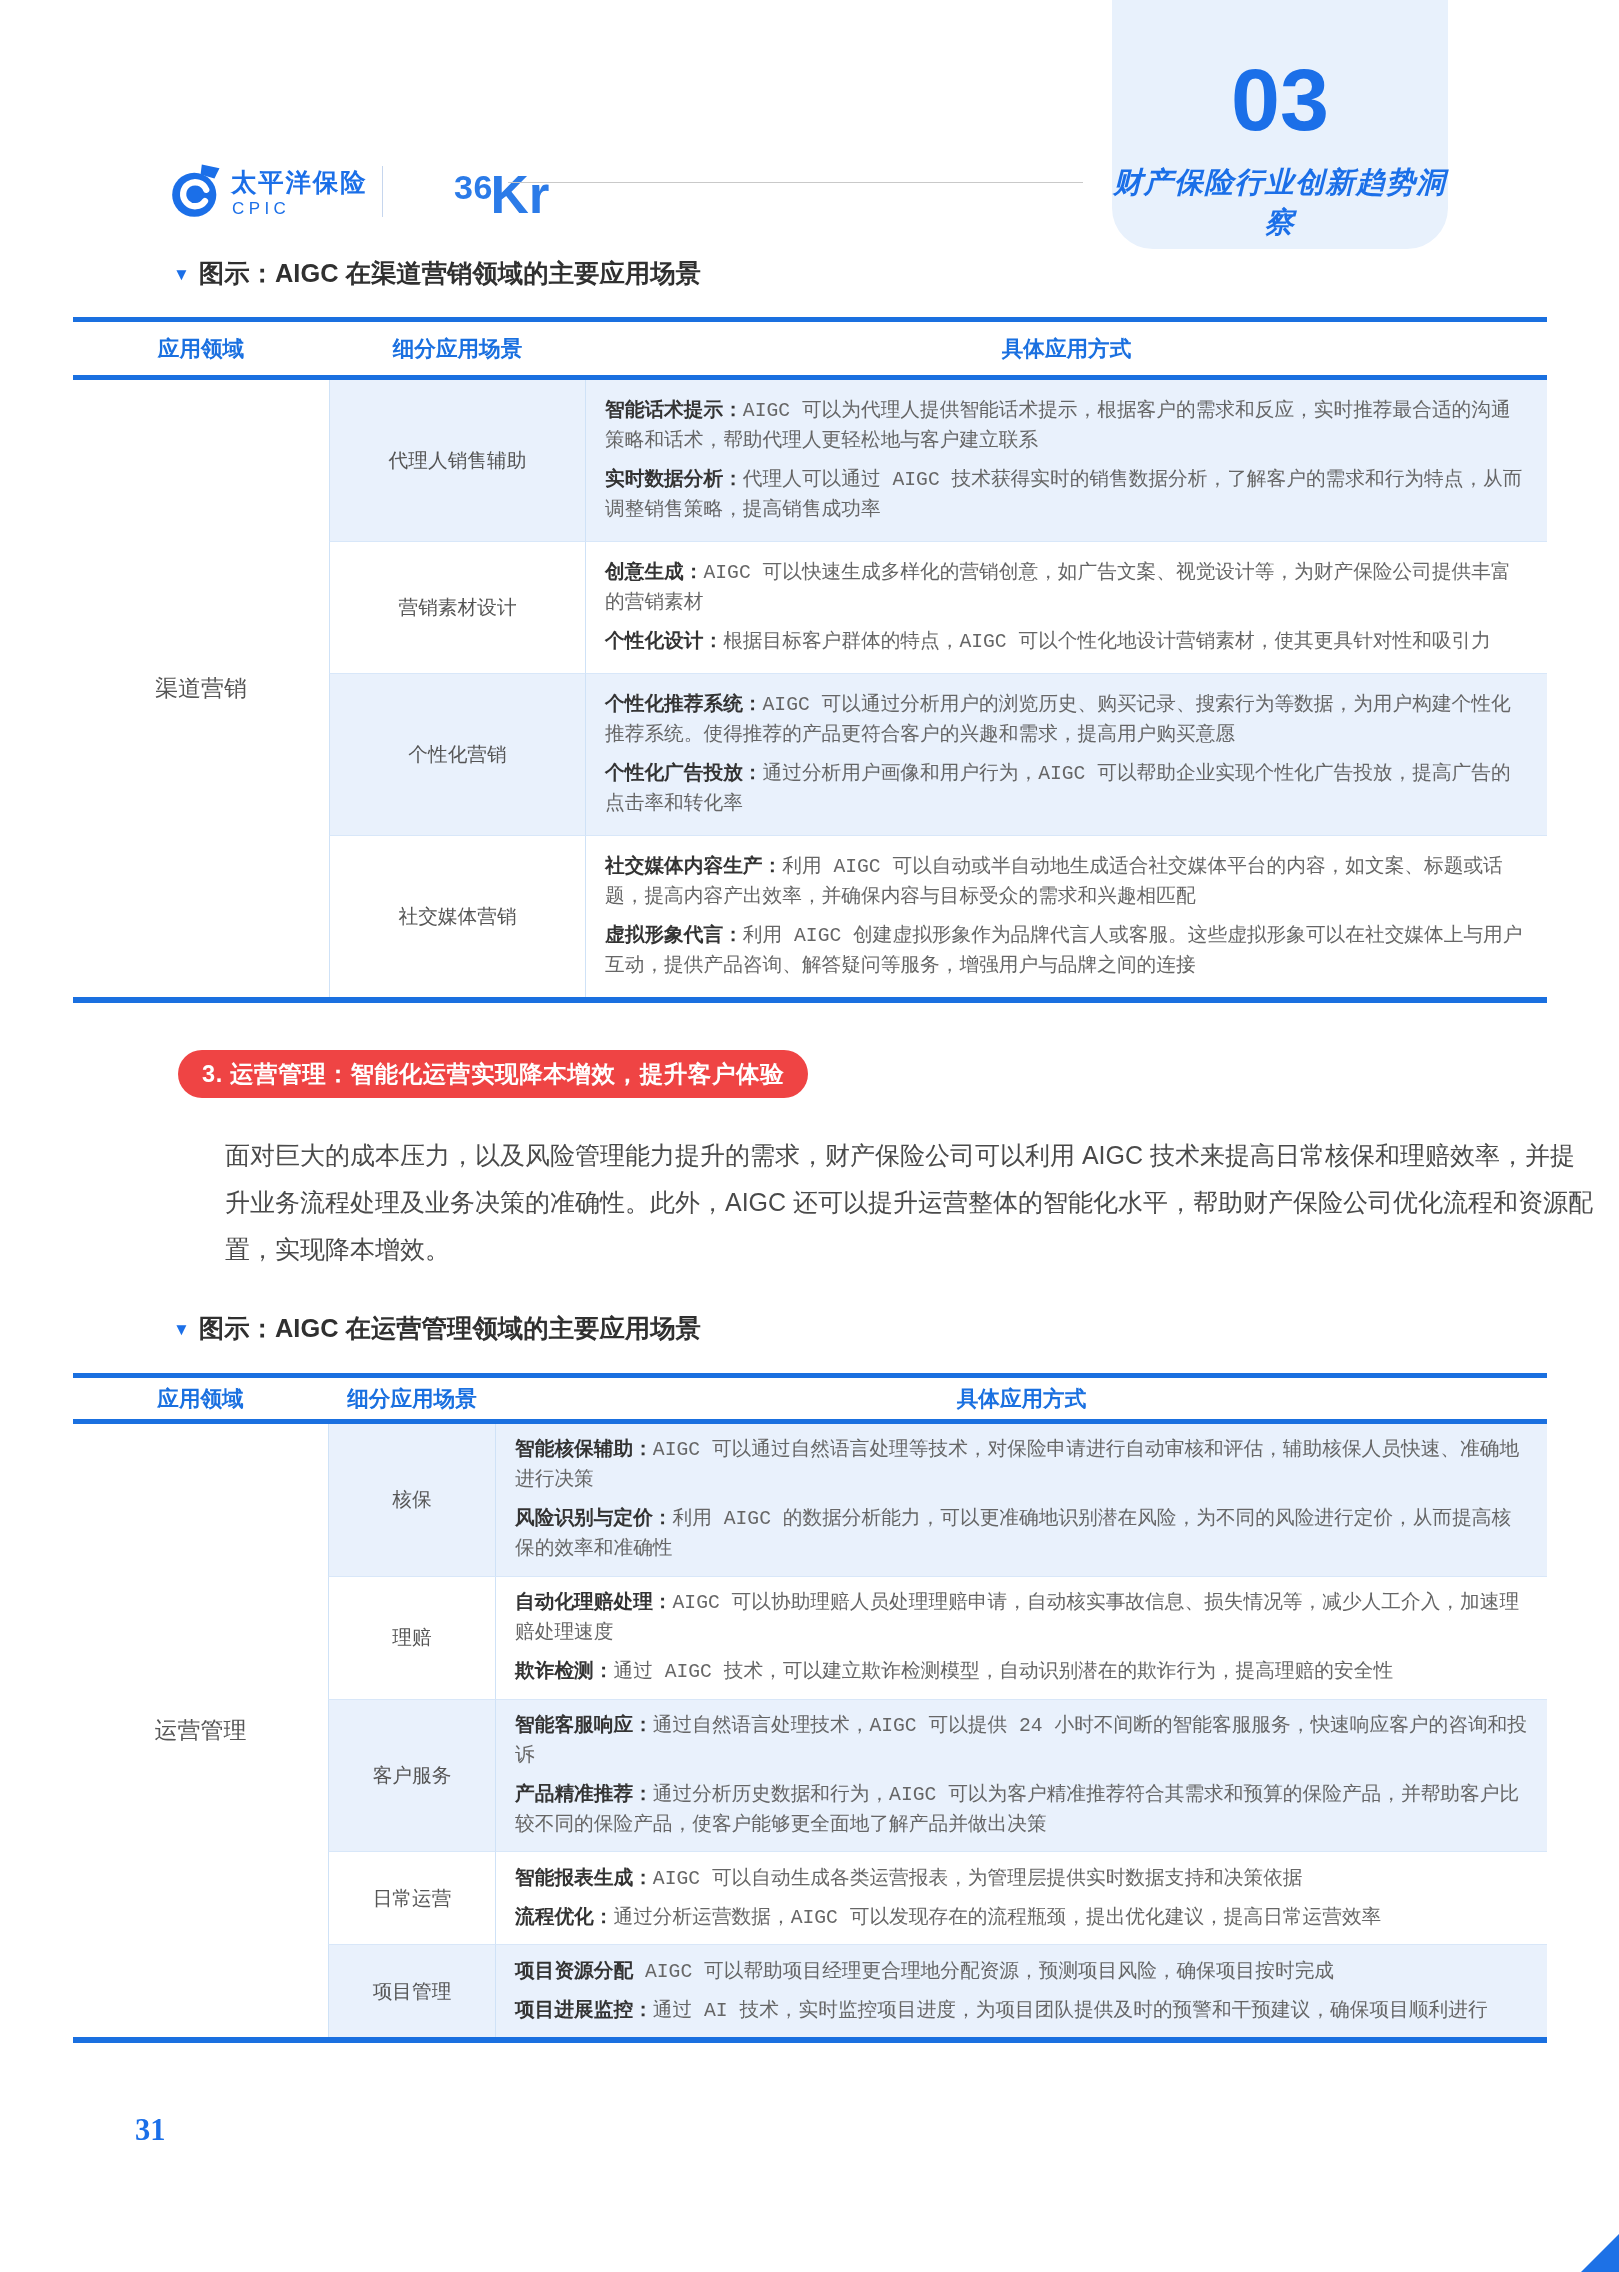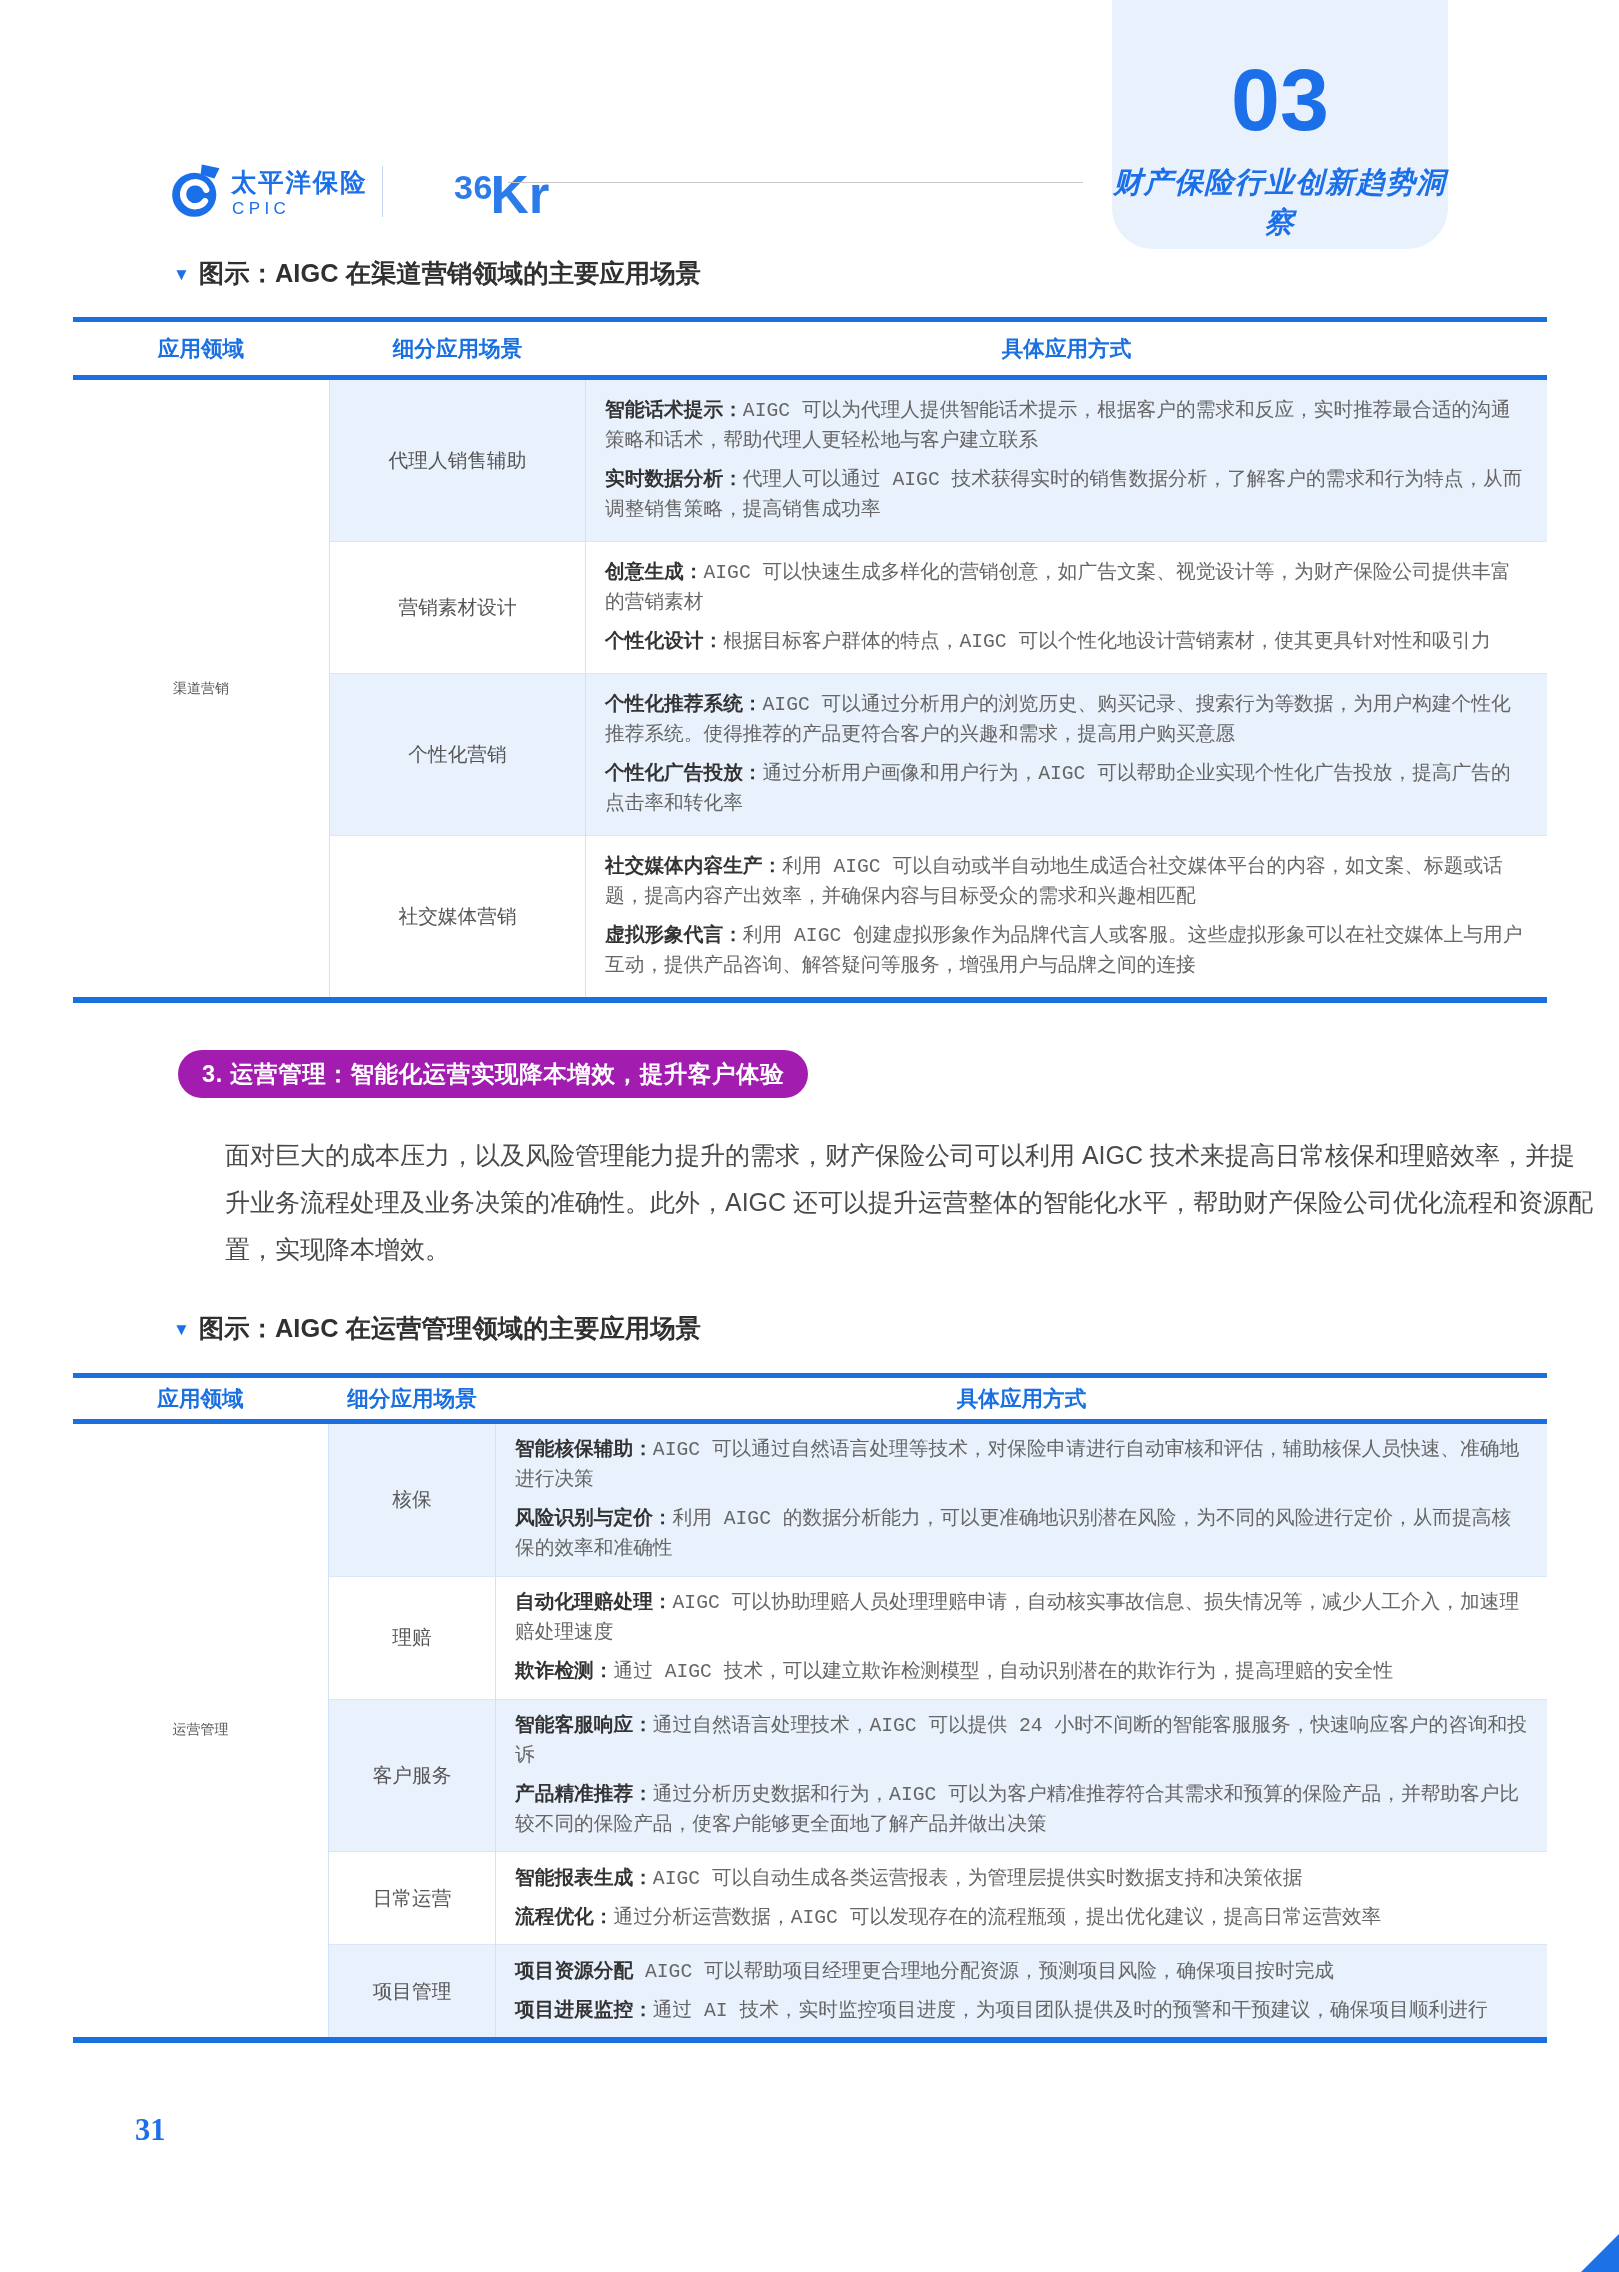--- a/index.html
+++ b/index.html
@@ -36,35 +36,35 @@
   .tbl2{top:1373px;}
   .thead{display:grid;border-bottom:5.1px solid #1A70E0;}
   .tbl1 .thead{grid-template-columns:256px 257px 961px;height:53px;}
   .tbl2 .thead{grid-template-columns:255px 168px 1051px;height:41px;}
   .thead>div{display:flex;align-items:center;justify-content:center;
     font-size:21.6px;font-weight:700;color:#1A70E0;}
   .tbody{display:grid;}
   .tbl1 .tbody{grid-template-columns:256px 257px 961px;}
   .tbl2 .tbody{grid-template-columns:255px 168px 1051px;}
   .domain-cell{display:flex;align-items:center;justify-content:center;
-    font-size:14px;color:#555;background:#fff;}
+    font-size:23px;color:#555;background:#fff;}
   .cell{box-sizing:border-box;}
   .scene-cell{display:flex;align-items:center;justify-content:center;text-align:center;
     font-size:19.7px;color:#555;border-left:1.3px solid #cfe2f7;border-right:1.3px solid #cfe2f7;}
   .detail-cell{display:flex;flex-direction:column;justify-content:center;gap:9px;
     padding:16px 19px;font-size:19.7px;line-height:30px;color:#666;}
   .tbl2 .detail-cell{padding:11.4px 19px;}
   .detail-cell p{margin:0;font-family:Liberation Mono, monospace;}
   .lbl{font-weight:700;color:#333;}
   .shaded{background:#E9F1FC;}
   .row-sep{border-top:1.3px solid #d8e7f9;}
 
   
   .section-pill{position:absolute;left:178px;top:1050px;height:48px;display:inline-flex;
-    align-items:center;padding:0 24px;background:#a21caf;border-radius:24px;
+    align-items:center;padding:0 24px;background:#ef4444;border-radius:24px;
     color:#fff;font-size:23.5px;font-weight:700;letter-spacing:0.6px;}
   .lead-par{position:absolute;left:178px;top:1132px;width:1369px;
     font-size:25px;line-height:47px;color:#4a4a4a;margin-left:47px;}
 
   
   .page-num{position:absolute;left:135px;top:2113px;font-family:"Liberation Serif","DejaVu Serif",serif;
     font-size:30.5px;font-weight:700;color:#1B6FE8;}
   .corner-triangle{position:absolute;right:0;bottom:0;width:0;height:0;
     border-left:72px solid transparent;border-bottom:72px solid #1D71E6;}
 </style>

